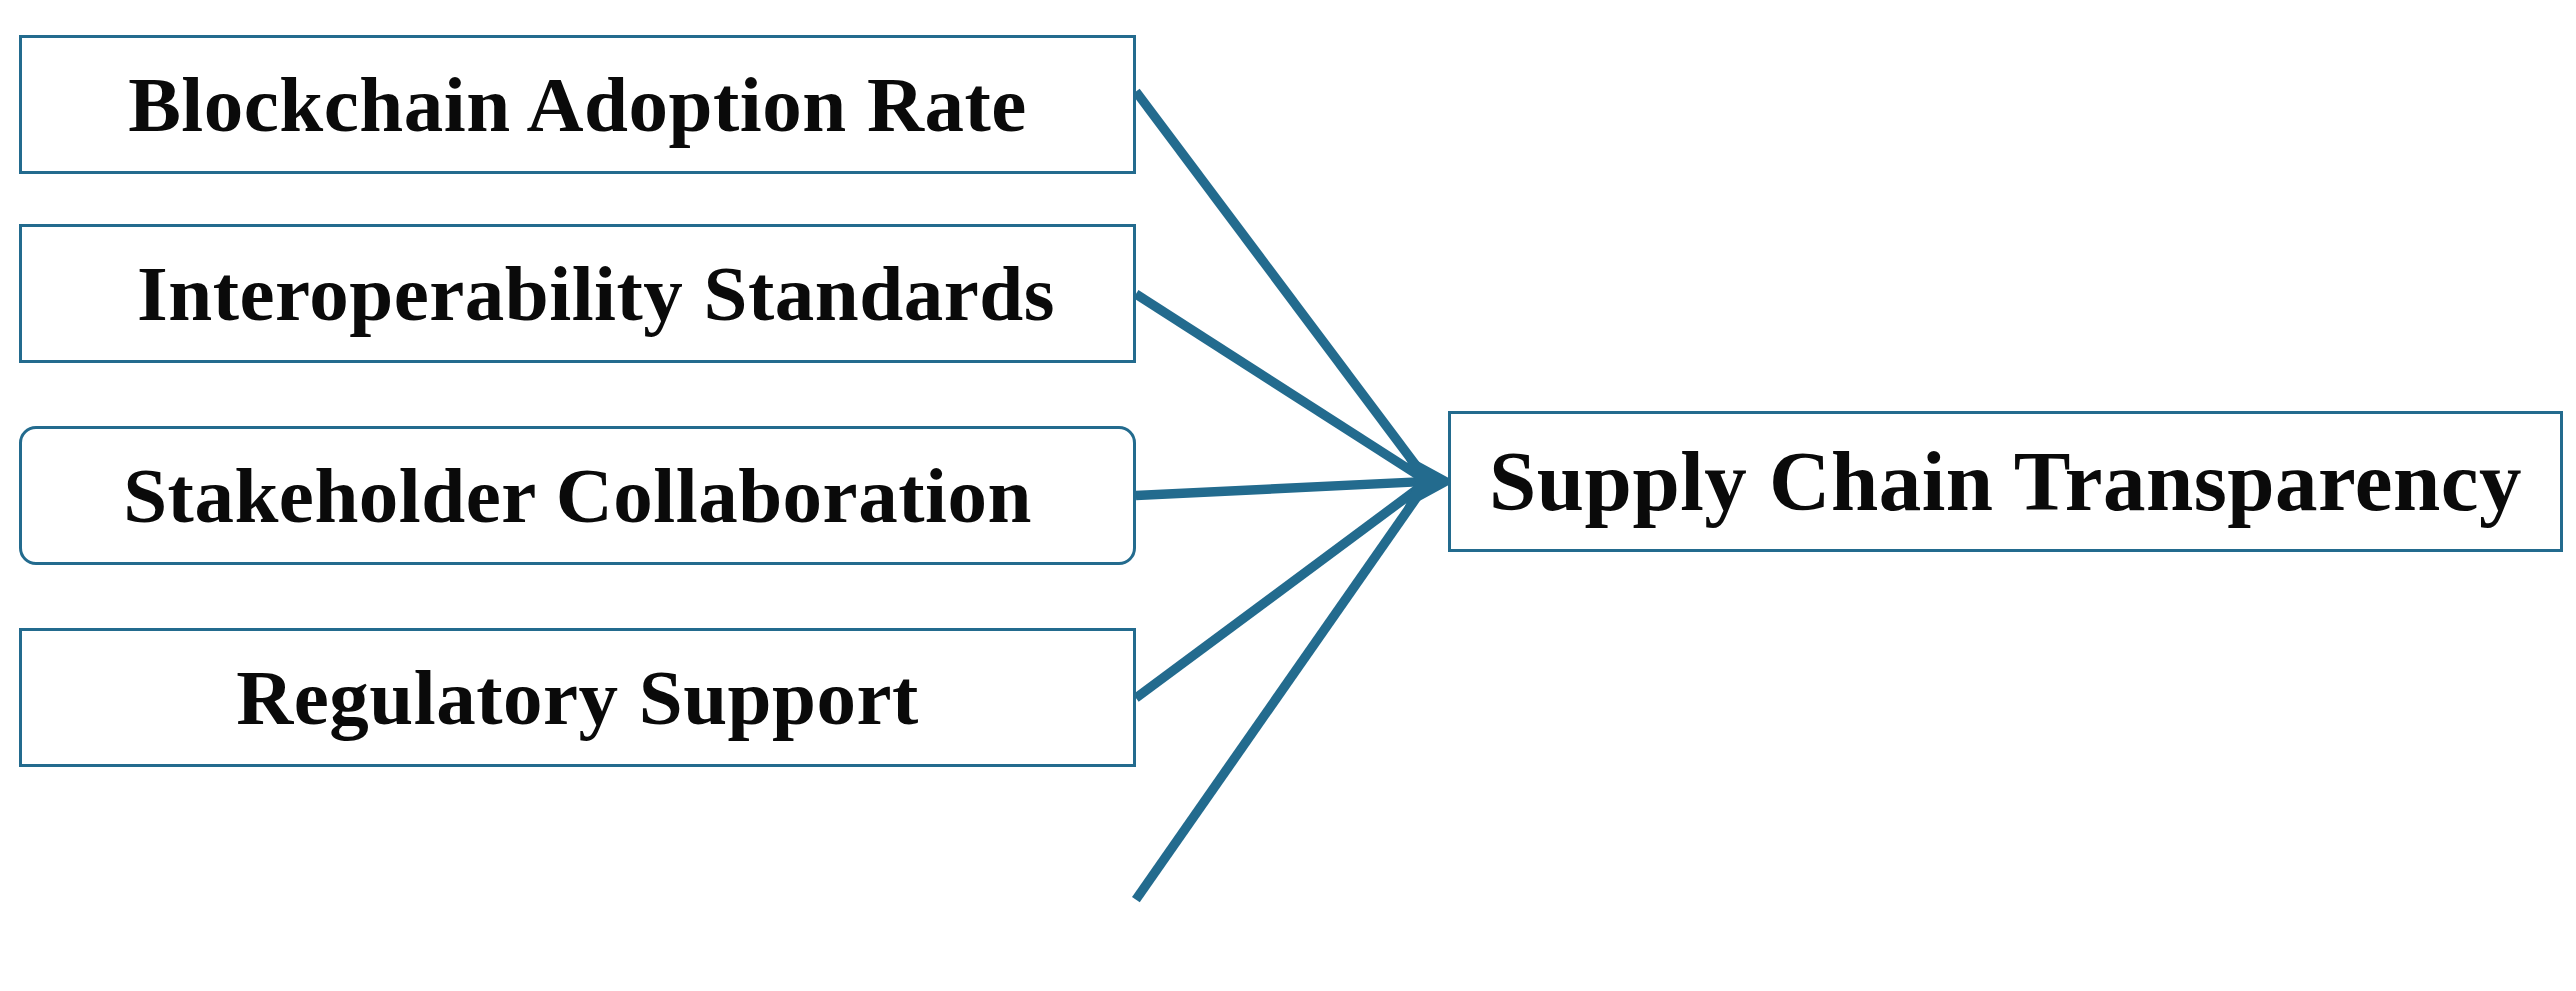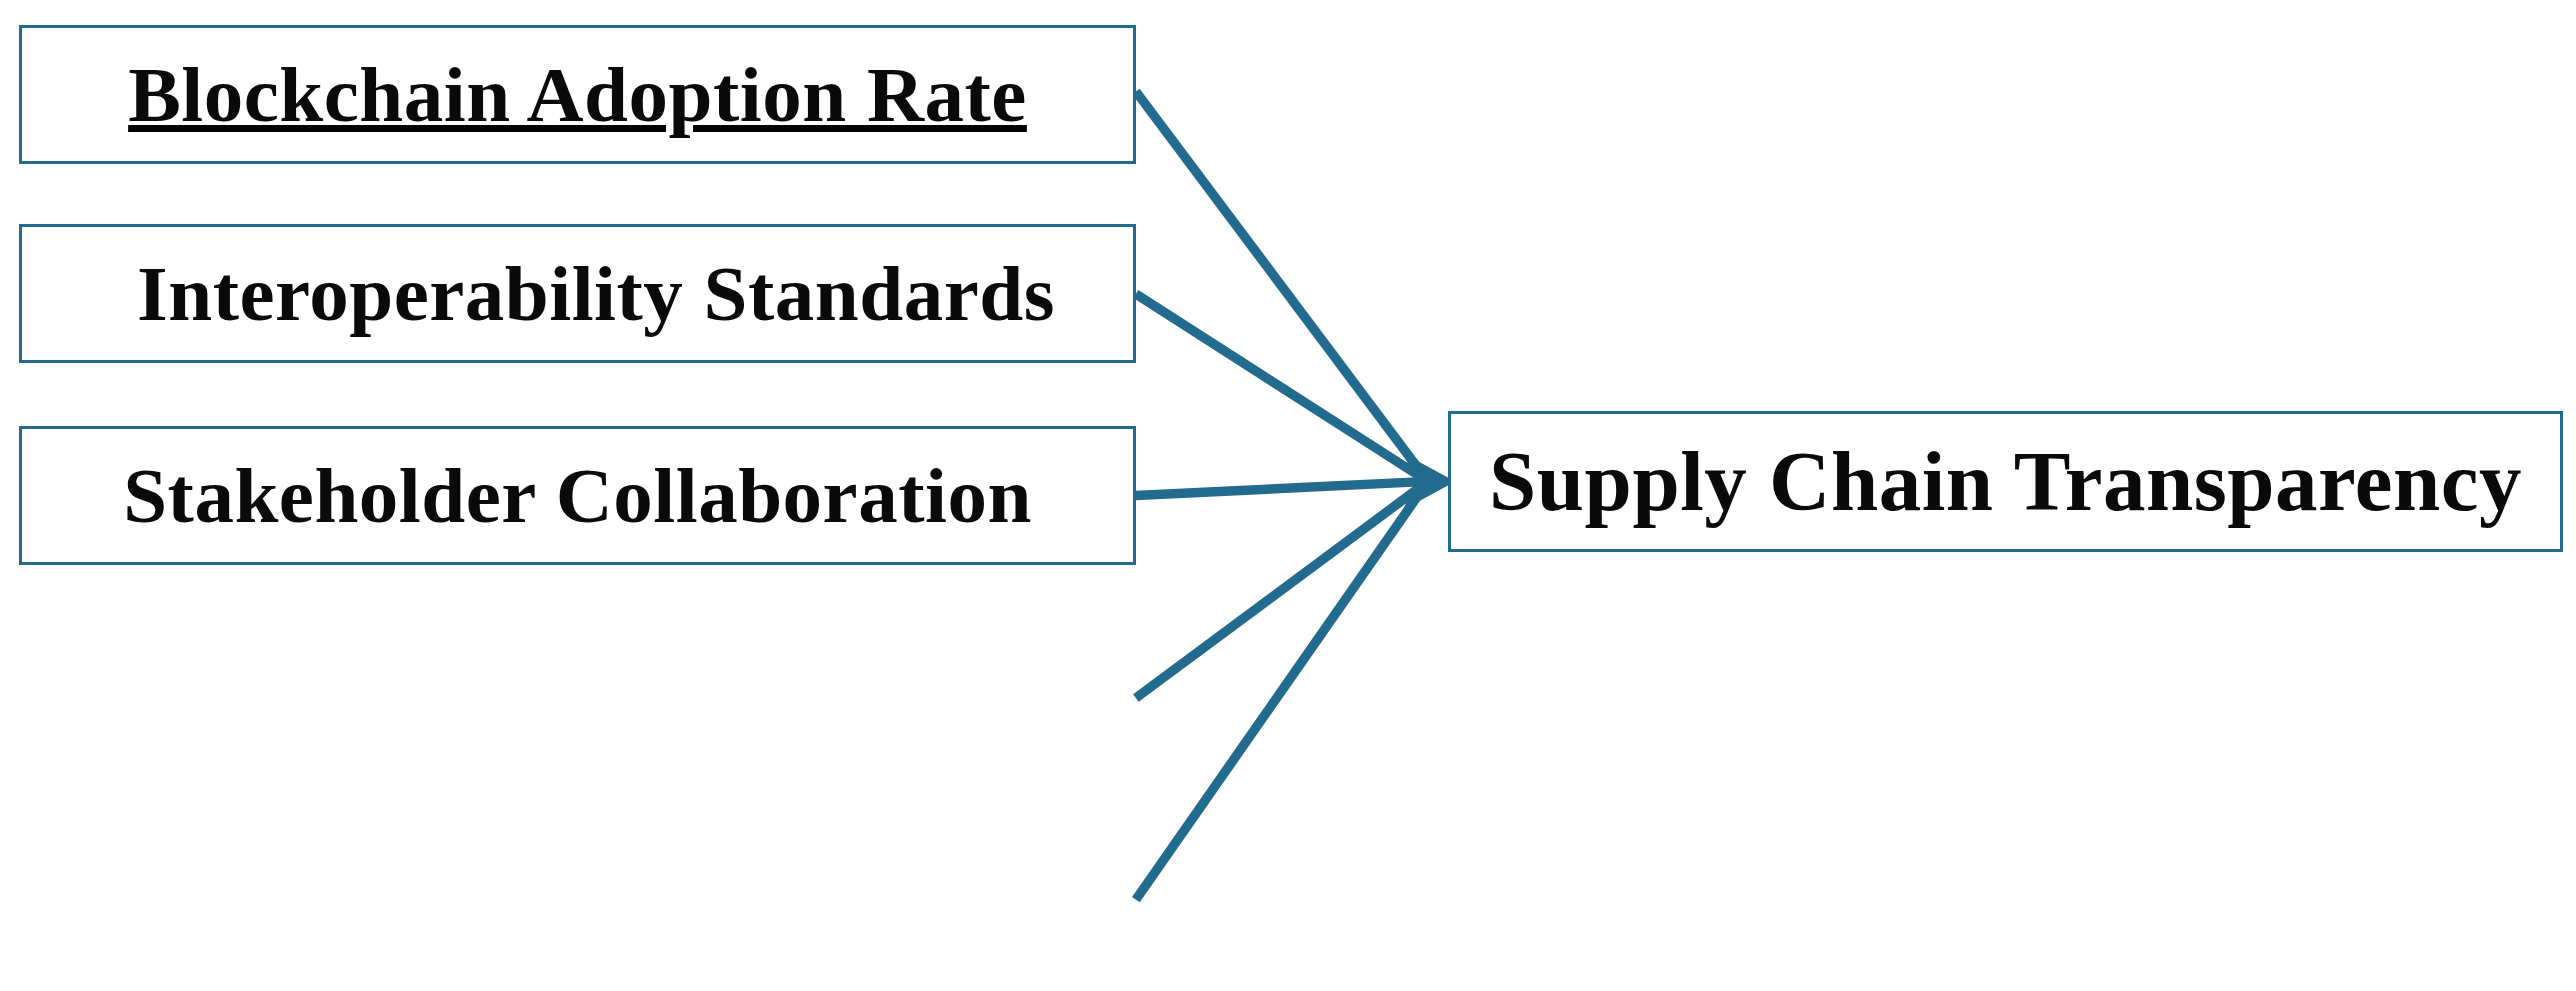--- a/index.html
+++ b/index.html
@@ -33,23 +33,23 @@
   }
   .node-box .node-label {
     font-weight: bold;
     color: #0a0a0a;
     line-height: 1;
     white-space: nowrap;
     letter-spacing: 0.5px;
   }
   .source-box { left: 19px; width: 1117px; height: 139px; }
   .source-box .node-label { font-size: 79px; }
-  .src-0 { top: 25px; text-decoration: underline; }
+  .src-0 { top: 35px; }
   .src-1 { top: 224px; padding-left: 37px; }
-  .src-2 { top: 426px; }
+  .src-2 { top: 426px; border-radius: 17px; }
   .src-3 { top: 628px; }
   .src-4 { top: 830px; }
   .target-box {
     left: 1448px;
     top: 411px;
     width: 1115px;
     height: 141px;
   }
   .target-box .node-label { font-size: 85px; }
 </style>
@@ -72,20 +72,23 @@
   </div>
 
   <div class="node-box source-box src-1">
     <span class="node-label">Interoperability Standards</span>
   </div>
 
   <div class="node-box source-box src-2">
     <span class="node-label">Stakeholder Collaboration</span>
   </div>
 
+  <div class="node-box source-box src-3">
+    <span class="node-label">Regulatory Support</span>
+  </div>
 
 
   <div class="node-box target-box">
     <span class="node-label">Supply Chain Transparency</span>
   </div>
 
 </div>
 
 
 </body></html>

